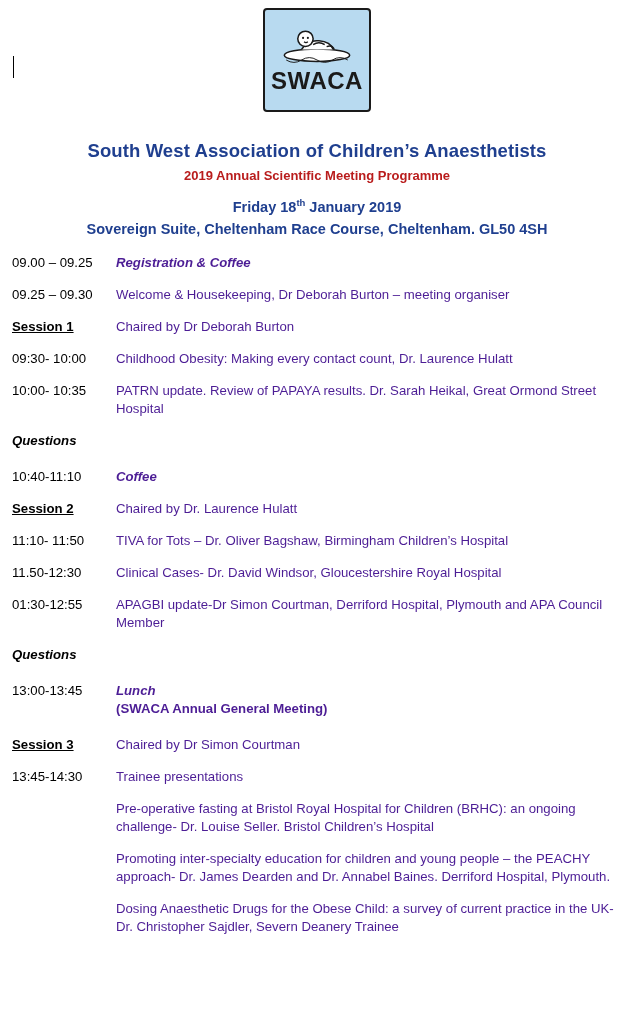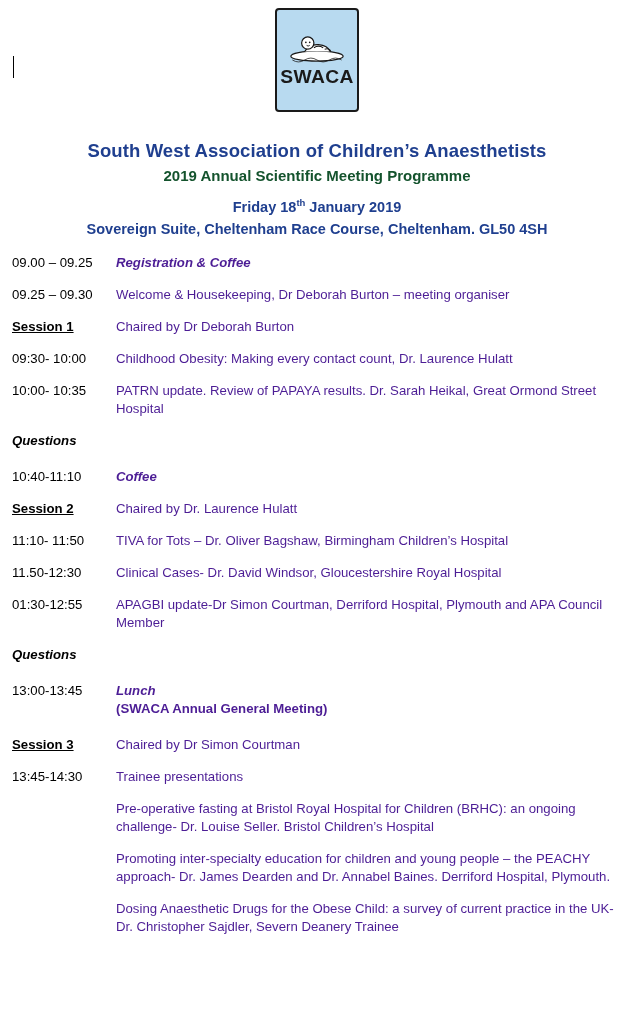--- a/index.html
+++ b/index.html
@@ -31,21 +31,21 @@
     background: #000000;
   }
   
   .logo-wrap {
     width: 100%;
     display: flex;
     justify-content: center;
     padding-top: 8px;
   }
   .logo {
-    width: 84px;
+    width: 108px;
     height: 104px;
     border: 2px solid #1a1a1a;
     border-radius: 4px;
     background: #b8daf0;
     position: relative;
     overflow: hidden;
     box-sizing: border-box;
   }
   .logo svg { display:block; width:100%; height:100%; }
   
@@ -54,23 +54,23 @@
     margin-top: 26px;
   }
   .title1 {
     color: #1f3f8f;
     font-weight: bold;
     font-size: 18.5px;
     line-height: 25px;
     letter-spacing: 0.1px;
   }
   .title2 {
-    color: #14532d;
-    font-weight: bold;
-    font-size: 15px;
+    color: #b91c1c;
+    font-weight: bold;
+    font-size: 13px;
     line-height: 25px;
   }
   .subtitle {
     color: #1f3f8f;
     font-weight: bold;
     font-size: 14.5px;
     line-height: 22px;
     margin-top: 4px;
   }
   .subtitle sup {

